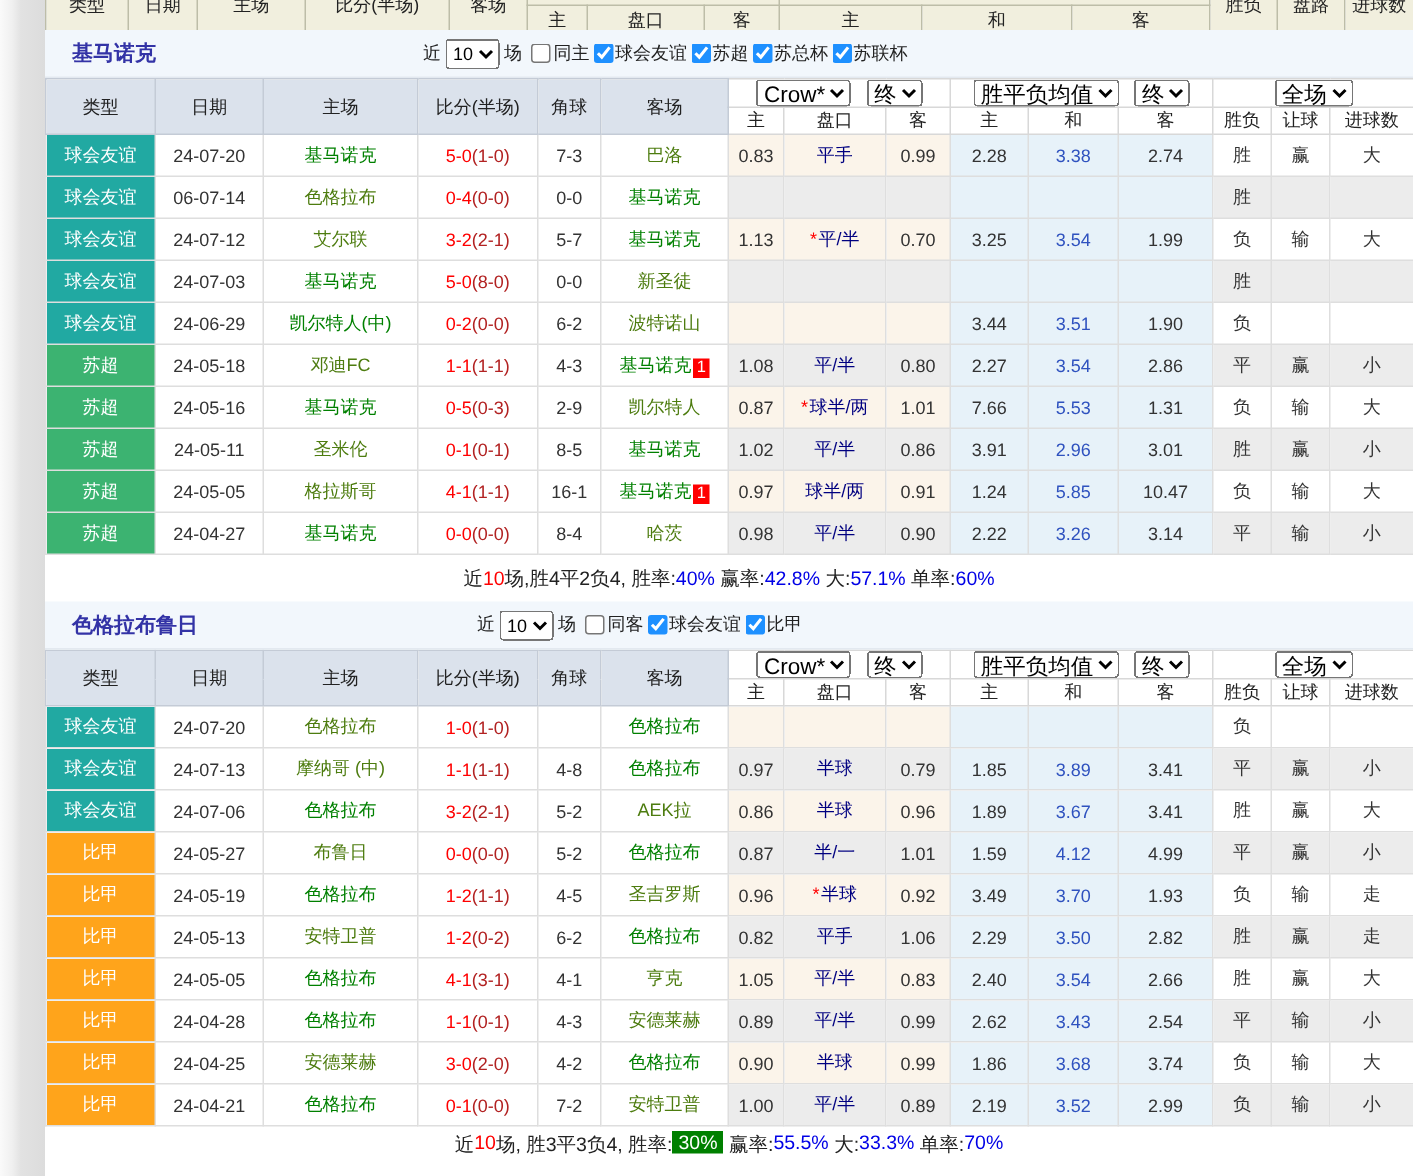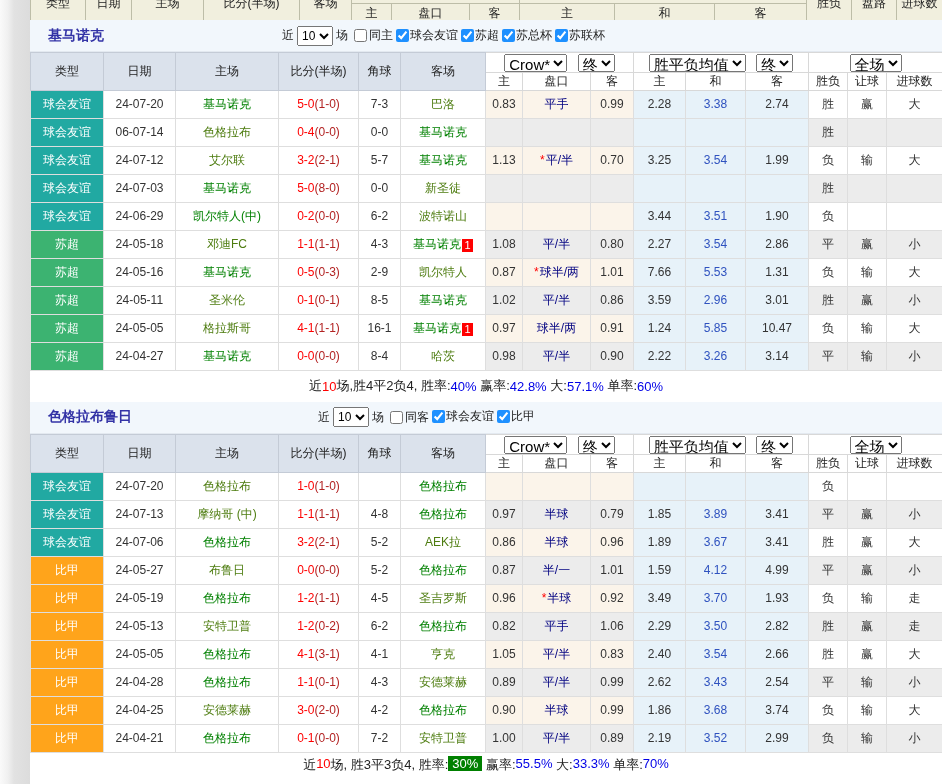--- a/index.html
+++ b/index.html
@@ -326,21 +326,21 @@
         <tr class="alt">
           <td class="lg lg-s">苏超</td>
           <td>24-05-11</td>
           <td class="team">圣米伦</td>
           <td class="score"><span class="sc-main">0-1</span><span class="sc-half">(0-1)</span></td>
           <td>8-5</td>
           <td class="team green">基马诺克</td>
           <td class="c-crow">1.02</td>
           <td class="c-crow hc">平/半</td>
           <td class="c-crow">0.86</td>
-          <td class="c-euro">3.59</td>
+          <td class="c-euro">3.91</td>
           <td class="c-euro e-draw">2.96</td>
           <td class="c-euro">3.01</td>
           <td class="c-res t-w">胜</td>
           <td class="c-res t-w">赢</td>
           <td class="c-res t-sm">小</td>
         </tr>
         <tr>
           <td class="lg lg-s">苏超</td>
           <td>24-05-05</td>
           <td class="team">格拉斯哥</td>

